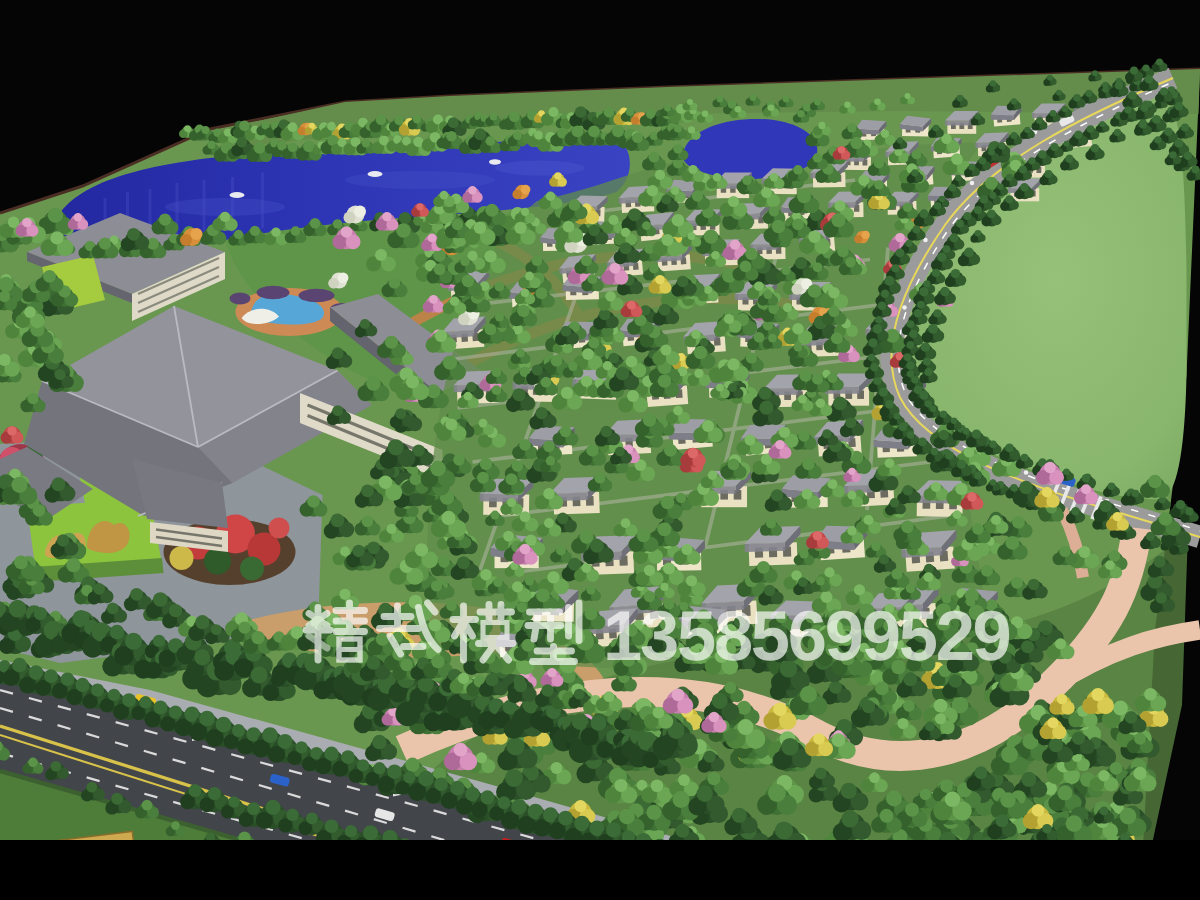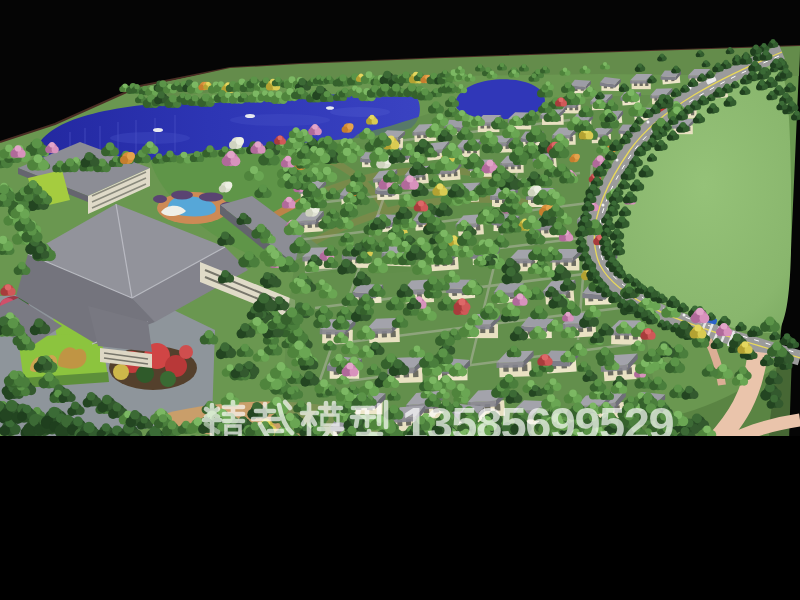--- a/index.html
+++ b/index.html
@@ -1,16 +1,16 @@
 <!DOCTYPE html>
 <html><head>
 <meta charset="utf-8">
 <style>
   html,body{margin:0;padding:0;background:#000;}
-  #scene{position:relative;width:800px;height:436px;overflow:hidden;background:#3b82f6;font-family:"Liberation Sans",sans-serif;text-decoration:underline;}
+  #scene{position:relative;width:800px;height:560px;overflow:hidden;background:#3b82f6;font-family:"Liberation Sans",sans-serif;text-decoration:underline;}
   svg{display:block;}
 </style>
 </head>
 <body>
 <div id="scene">
 <svg width="800" height="600" viewBox="0 0 800 600">
 <defs>
   <radialGradient id="fieldg" cx="55%" cy="45%" r="75%">
     <stop offset="0%" stop-color="#95c278"></stop>
     <stop offset="70%" stop-color="#89b66d"></stop>

